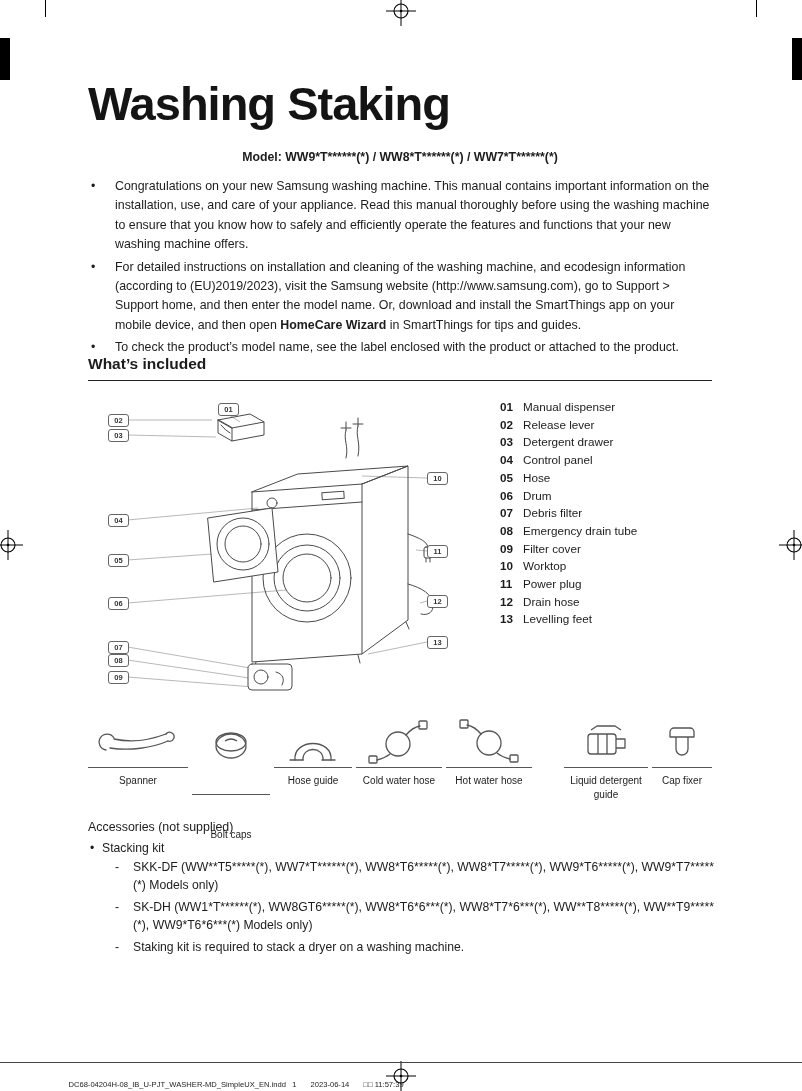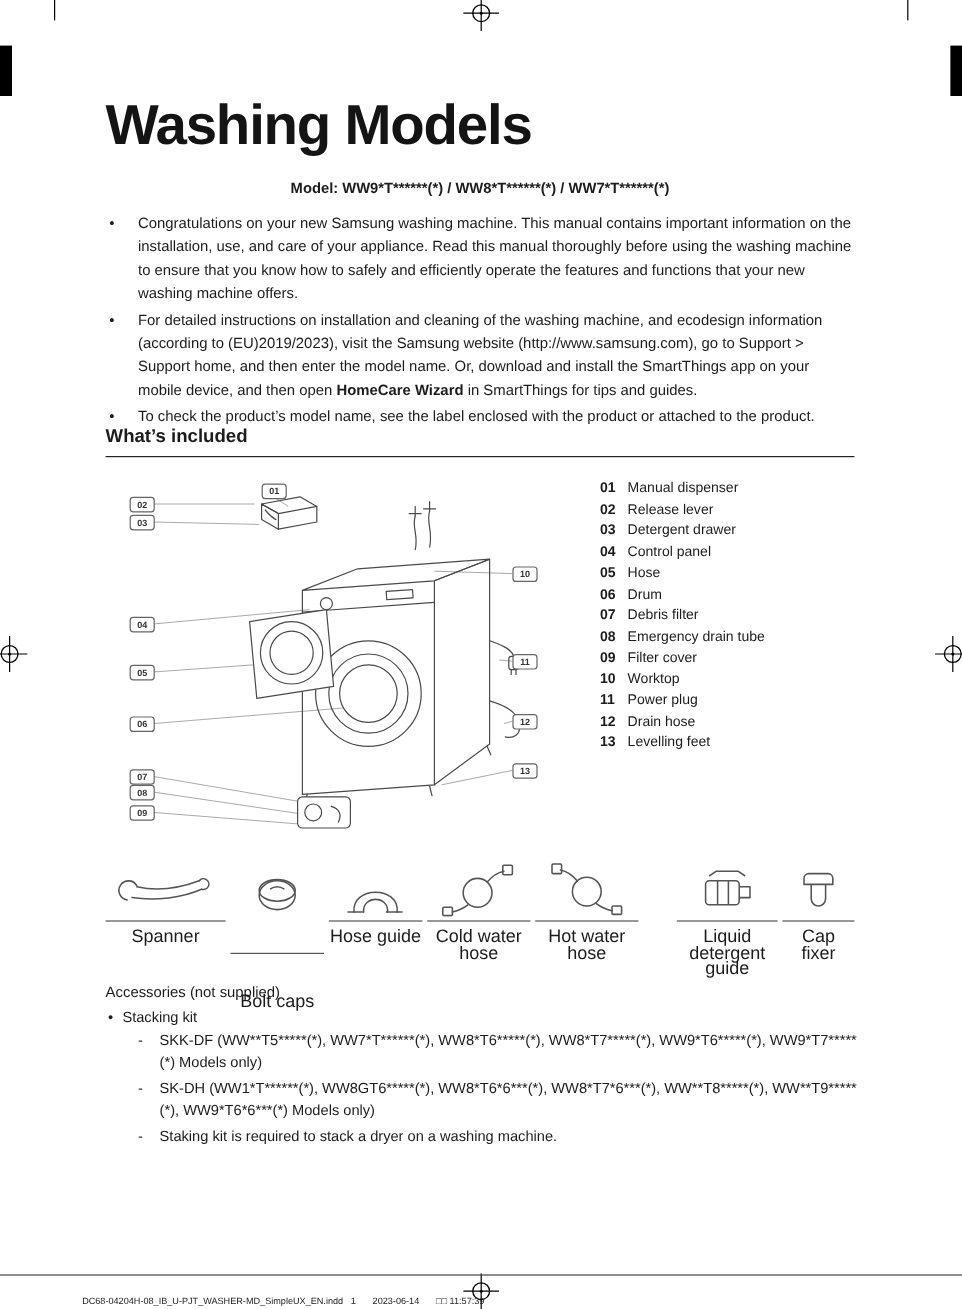--- a/index.html
+++ b/index.html
@@ -27,21 +27,21 @@
          font-size:7.5px;font-weight:700;color:#333;display:flex;align-items:center;justify-content:center;line-height:1;}
   
   .parts{position:absolute;left:500px;top:398px;font-size:11.7px;}
   .part-row{display:flex;line-height:17.7px;}
   .part-num{font-weight:700;width:23px;flex:none;}
   
   #acc-row{position:absolute;left:88px;top:702px;width:634px;display:flex;}
   .acc{display:flex;flex-direction:column;align-items:center;margin-right:4px;}
   .acc .icon-box{height:62px;width:100%;display:flex;align-items:flex-end;justify-content:center;}
   .acc .shelf{width:100%;border-top:1px solid #555;margin-top:3px;}
-  .acc .acc-label{margin-top:6px;font-size:15px;line-height:13.5px;text-align:center;}
+  .acc .acc-label{margin-top:6px;font-size:10px;line-height:13.5px;text-align:center;}
   
   #acc-ns{position:absolute;left:88px;top:820px;width:632px;font-size:12.2px;}
   #acc-ns .ns-heading{font-weight:400;font-size:12.4px;margin:0 0 7px 0;}
   #acc-ns .ns-bullet{position:relative;padding-left:14px;margin-bottom:4px;}
   #acc-ns .ns-bullet::before{content:"\2022";position:absolute;left:2px;}
   .ns-item{display:flex;margin-left:27px;line-height:17.6px;margin-bottom:5px;}
   .ns-item .dash{width:18px;flex:none;}
   .ns-item .ns-text{flex:1;}
   
   .footer-rule{position:absolute;left:0;top:1062px;width:802px;border-top:0.8px solid #444;}
@@ -84,21 +84,21 @@
         <line x1="15" y1="0" x2="15" y2="30" stroke="#000" stroke-width="1"></line>
         <line x1="0" y1="15" x2="30" y2="15" stroke="#000" stroke-width="1"></line>
         <circle cx="15" cy="15" r="1.3" fill="#000"></circle>
       </svg>
   </div>
   <div class="colorbar" style="left:0;top:38px;"></div>
   <div class="colorbar" style="left:792px;top:38px;"></div>
   <div class="cornertick" style="left:45px;top:0;"></div>
   <div class="cornertick" style="left:756px;top:0;"></div>
 
-  <div class="title">Washing Models</div>
+  <div class="title">Washing Staking</div>
   <div class="model-line">Model: WW9*T******(*) / WW8*T******(*) / WW7*T******(*)</div>
 
   <div class="intro">
     <ul class="bullet-list">
       <li><span>Congratulations on your new Samsung washing machine. This manual contains important information on the installation, use, and care of your appliance. Read this manual thoroughly before using the washing machine to ensure that you know how to safely and efficiently operate the features and functions that your new washing machine offers.</span></li>
       <li><span>For detailed instructions on installation and cleaning of the washing machine, and ecodesign information (according to (EU)2019/2023), visit the Samsung website (http://www.samsung.com), go to Support &gt; Support home, and then enter the model name. Or, download and install the SmartThings app on your mobile device, and then open </span><span class="b">HomeCare Wizard</span><span> in SmartThings for tips and guides.</span></li>
       <li><span>To check the product’s model name, see the label enclosed with the product or attached to the product.</span></li>
     </ul>
   </div>
 

